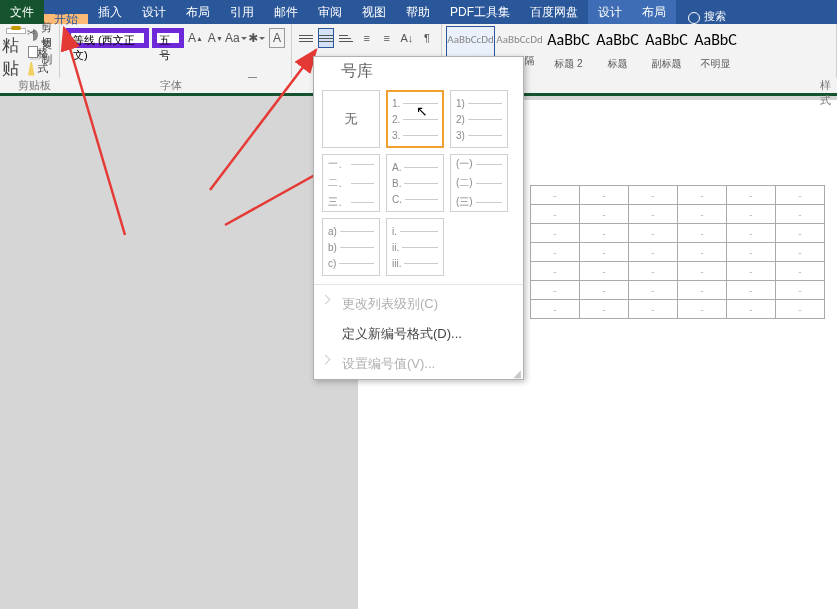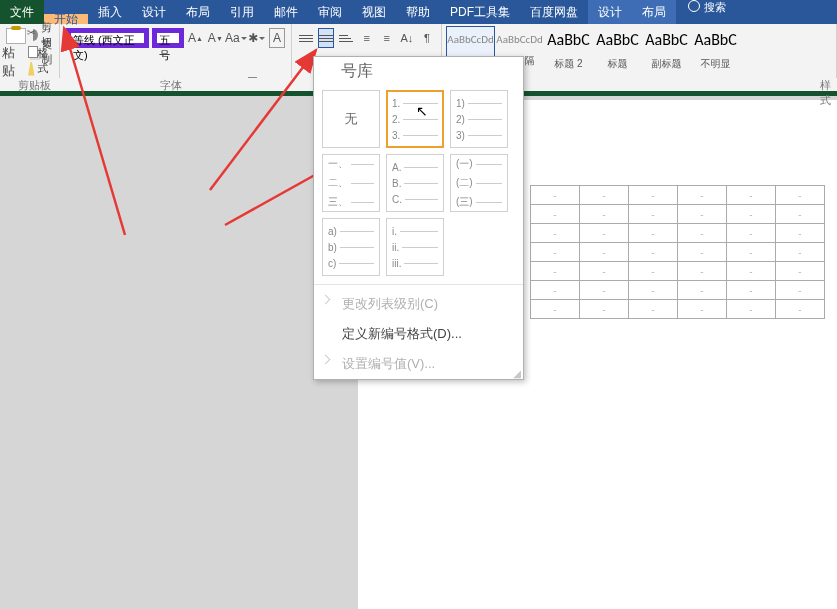--- a/index.html
+++ b/index.html
@@ -4,30 +4,30 @@
 <style>
 * { margin: 0; padding: 0; box-sizing: border-box; }
 body { font-family: "Microsoft YaHei", sans-serif; font-size: 11px; background: #d6d6d6; width: 837px; height: 609px; overflow: hidden; position: relative; }
 
 
 .menubar { background: #2a579a; height: 24px; display: flex; align-items: stretch; color: #fff; }
 .menubar .tab { padding: 0 10px; display: flex; align-items: center; cursor: pointer; font-size: 12px; }
 .menubar .tab.file { background: #14532d; }
 .menubar .tab.active { background: #fdba74; color: #2a579a; margin-top: 14px; }
 .menubar .tab.alt { background: #3e6db5; }
-.menubar .search { display: flex; align-items: flex-start; padding: 0 8px; margin-left: 4px; color: #fff; }
+.menubar .search { display: flex; align-items: flex-end; padding: 0 8px; margin-left: 4px; color: #fff; }
 .menubar .search .bulb { width: 12px; height: 12px; border: 1px solid #fff; border-radius: 50%; margin-right: 4px; display:inline-block;}
 
 
 .ribbon { background: #f3f3f3; height: 72px; display: flex; border-bottom: 1px solid #c0c0c0; width: 837px; }
 .ribbon-group { border-right: 1px solid #d0d0d0; display: flex; flex-direction: column; justify-content: space-between; position: relative; }
 
 
 .clip { width: 60px; padding: 2px 2px 0 2px; }
-.clip .paste { display: flex; flex-direction: column; align-items: flex-end; width: 24px; height: 52px; font-size:13px; color:#444; position:absolute; left:2px; top:4px;}
+.clip .paste { display: flex; flex-direction: column; align-items: flex-end; width: 24px; height: 52px; font-size:17px; color:#444; position:absolute; left:2px; top:4px;}
 .clip .paste .icn { width:20px; height:22px; background:#fff; border:1px solid #b0b0b0; position:relative; }
 .clip .paste .icn::before{content:""; position:absolute; top:-3px; left:4px; width:10px; height:4px; background:#c59a00; border-radius:2px;}
 .clip .mini-list{ position:absolute; left:28px; top:2px; font-size:11px; color:#444;}
 .clip .mini-list div{ display:flex; align-items:center; gap:3px; height:17px;}
 .clip .mini-list .ic{width:12px;height:12px; display:inline-block;}
 .clip .ic.cut{background:conic-gradient(#888 0 50%, transparent 0); border-radius:50%; position:relative;}
 .clip .ic.cut::before{content:"✂"; font-size:10px; position:absolute; left:-1px; top:-2px; color:#555;}
 .clip .ic.copy{border:1px solid #888; background:#fff; box-shadow:2px 2px 0 #ddd;}
 .clip .ic.brush{background:#f0d060; width:10px;height:14px; clip-path:polygon(40% 0,60% 0,100% 100%,0 100%);}
 
@@ -86,21 +86,21 @@
 .num-panel .resize{position:absolute; right:2px; bottom:2px; width:10px;height:10px;}
 .num-panel .resize::before{content:"◢"; color:#c8c8c8; font-size:10px; position:absolute; right:0; bottom:-2px;}
 
 
 .cursor{position:absolute; left:416px; top:103px; font-size:14px; color:#000; z-index:30; pointer-events:none;}
 
 
 .arrow-layer{position:absolute; left:0; top:0; width:837px; height:609px; z-index:15; pointer-events:none;}
 
 
-.grplabelbar{position:absolute; top:78px; left:0; width:837px; height:18px; background:#f3f3f3; border-bottom:5px solid #14532d; z-index:2;}
+.grplabelbar{position:absolute; top:78px; left:0; width:837px; height:18px; background:#f3f3f3; border-bottom:3px solid #14532d; z-index:2;}
 .grplabelbar span{position:absolute; font-size:11px; color:#777;}
 
 .ribbon-group .corner{position:absolute; right:3px; bottom:3px; width:10px;height:10px;}
 .ribbon-group .corner::before{content:"↘"; font-size:9px; color:#888;}
 </style>
 </head>
 <body>
 
 <div class="menubar">
   <div class="tab file">文件</div>

